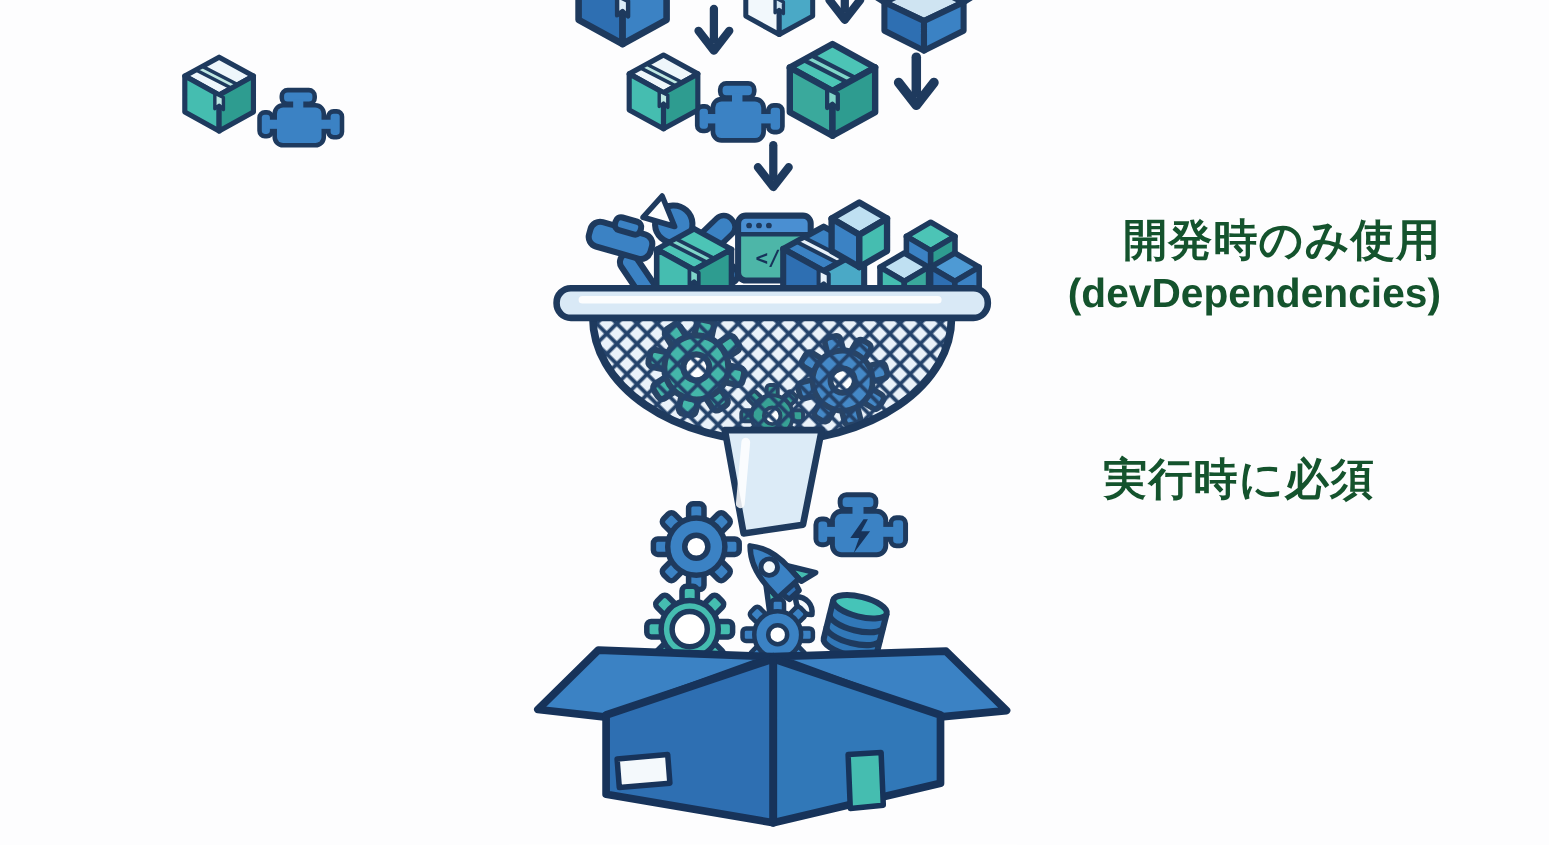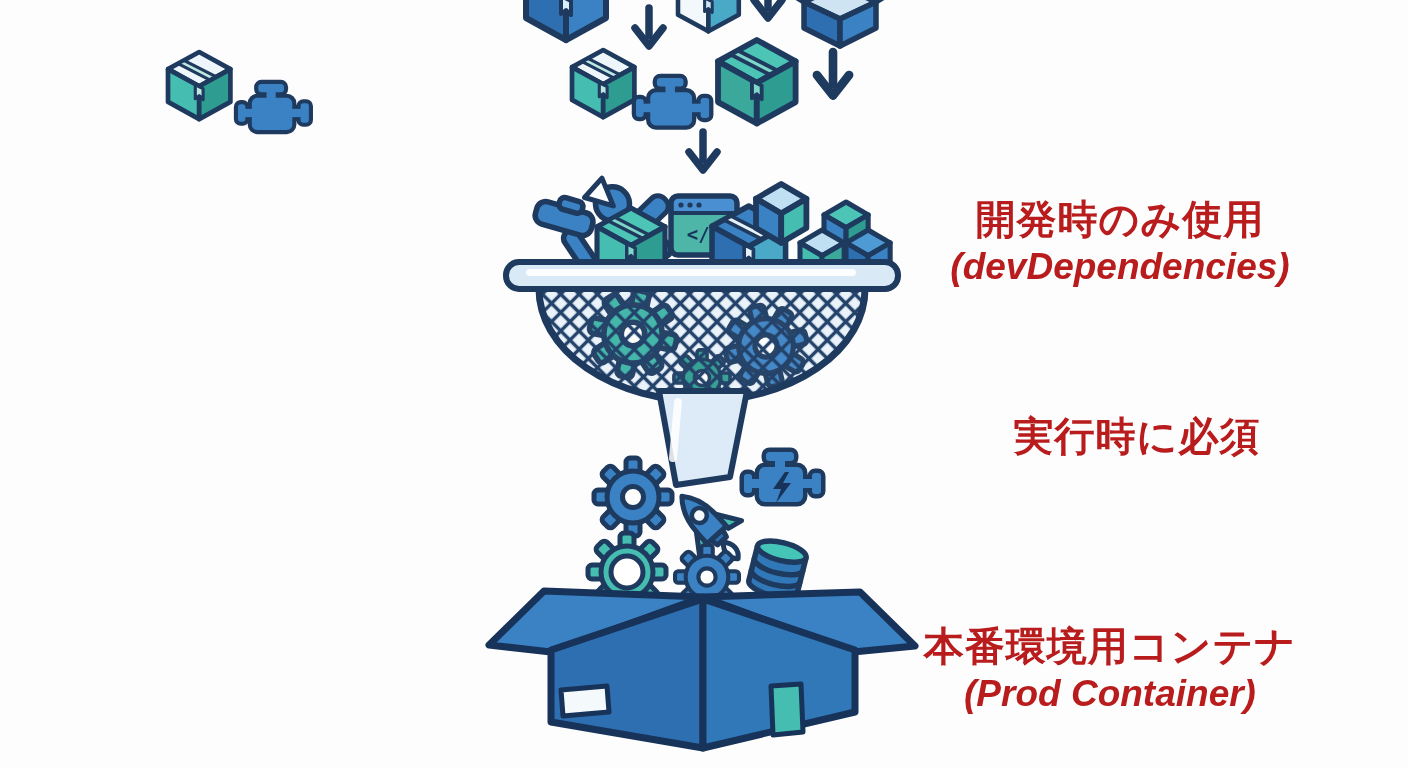--- a/index.html
+++ b/index.html
@@ -1,21 +1,21 @@
 <!DOCTYPE html>
 <html><head>
 <meta charset="utf-8">
 <style>
   html,body{margin:0;padding:0;background:#fff;}
   .stage{position:relative;width:1408px;height:768px;background:#fdfdfe;overflow:hidden;
          font-family:"Liberation Sans","DejaVu Sans",sans-serif;}
   .stage svg{position:absolute;left:0;top:0;}
-  .label{position:absolute;color:#b91c1c;font-weight:700;text-align:center;}
+  .label{position:absolute;color:#14532d;font-weight:700;text-align:right;}
   .label .jp{font-size:40px;line-height:1.1;letter-spacing:1px;}
-  .label .en{font-size:37px;line-height:1.1;margin-top:6px;letter-spacing:0px;font-style:italic;}
+  .label .en{font-size:37px;line-height:1.1;margin-top:6px;letter-spacing:0px;}
   text{font-family:"DejaVu Sans Mono","Liberation Mono",monospace;font-weight:bold;}
 </style>
 </head>
 <body>
 
 <div class="stage">
 <svg width="1408" height="768" viewBox="0 0 1408 768">
   <defs>
     <pattern id="net" width="13" height="13" patternUnits="userSpaceOnUse" patternTransform="rotate(45)">
       <path d="M0 6.5 H13 M6.5 0 V13" stroke="#24436b" stroke-width="3.4" fill="none"></path>
@@ -186,20 +186,16 @@
     <line x1="703" y1="599" x2="703" y2="748" stroke-width="6"></line>
     <polygon points="561,690 607,686 609,712 563,716" fill="#f4f9fc" stroke-width="5"></polygon>
     <polygon points="771,686 801,684 803,732 773,735" fill="#45bdb0" stroke-width="5"></polygon>
   </g>
 </svg>
 
 <div class="label" style="left:930px;top:197px;width:380px;">
   <div class="jp">開発時のみ使用</div>
   <div class="en">(devDependencies)</div>
 </div>
-<div class="label" style="left:957px;top:414px;width:360px;">
+<div class="label" style="left:890px;top:414px;width:360px;">
   <div class="jp">実行時に必須</div>
 </div>
-<div class="label" style="left:920px;top:624px;width:380px;">
-  <div class="jp">本番環境用コンテナ</div>
-  <div class="en">(Prod Container)</div>
 </div>
-</div>
 
 </body></html>

